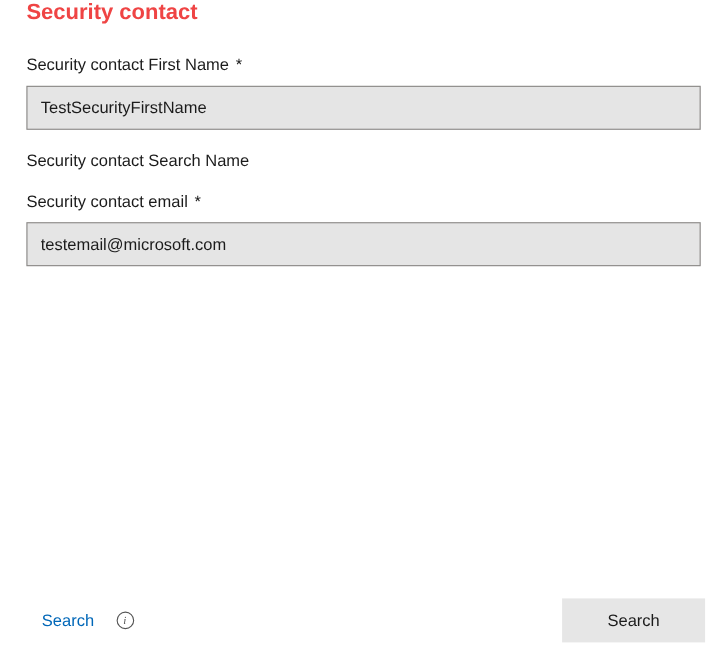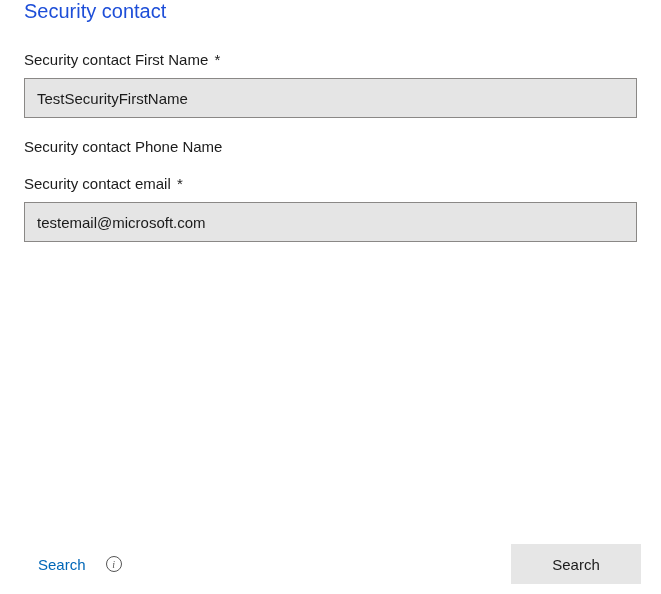--- a/index.html
+++ b/index.html
@@ -13,22 +13,22 @@
       width: 661px;
       height: 594px;
       overflow: hidden;
       position: relative;
     }
     .container {
       padding: 0 24px;
     }
     .section-title {
       font-size: 20px;
-      font-weight: 400;
-      color: #1d4ed8;
+      font-weight: 700;
+      color: #ef4444;
       margin-top: 0px;
       margin-bottom: 28px;
     }
     .field-group {
       margin-bottom: 20px;
     }
     .field-label {
       font-size: 15px;
       font-weight: 400;
       color: #1b1b1b;
@@ -107,21 +107,21 @@
   <div class="field-group">
     <label class="field-label">
       <span>Security contact First Name</span>
       <span class="required-asterisk">*</span>
     </label>
     <input type="text" class="field-input" value="TestSecurityFirstName" style="">
   </div>
 
   <div class="field-group">
     <label class="field-label">
-      <span>Security contact Phone Name</span>
+      <span>Security contact Search Name</span>
       <span class="required-asterisk"></span>
     </label>
   </div>
 
 
   <div class="field-group">
     <label class="field-label">
       <span>Security contact email</span>
       <span class="required-asterisk">*</span>
     </label>

